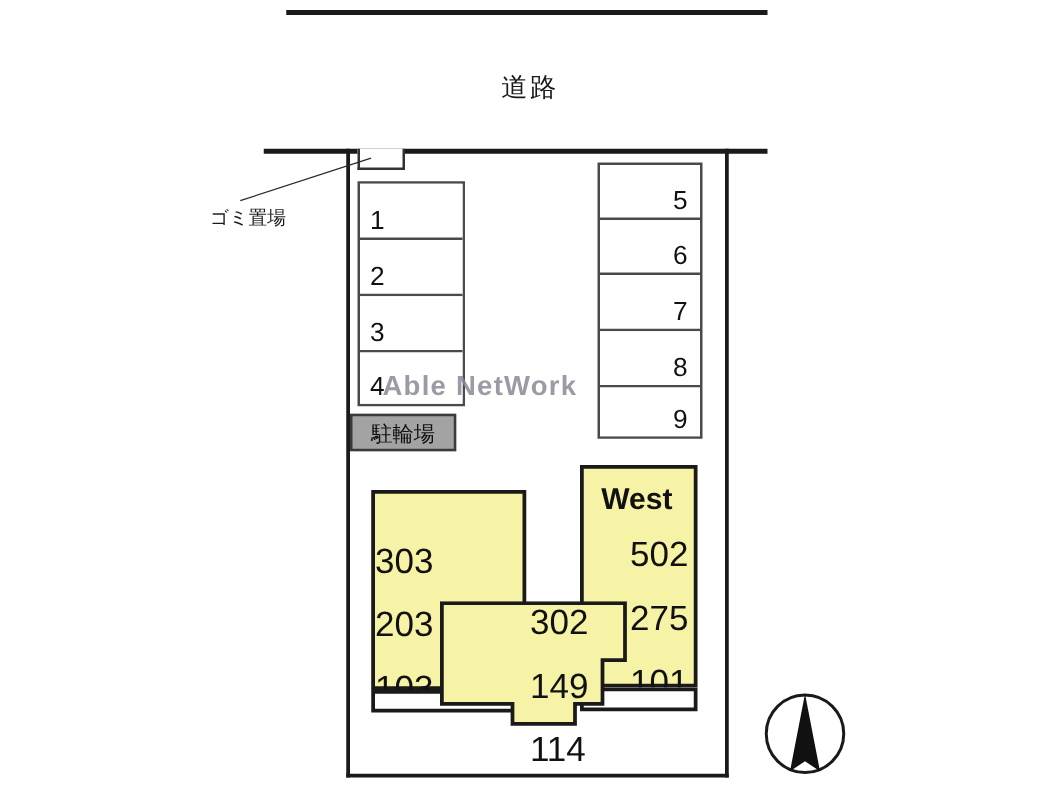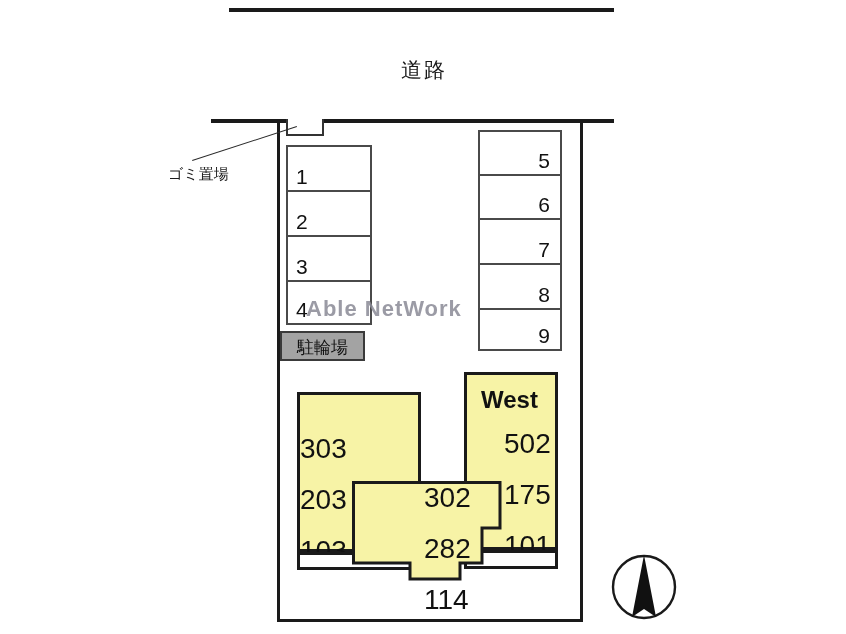--- a/index.html
+++ b/index.html
@@ -213,21 +213,21 @@
   <div class="bike-box" style="left:280px; top:331px; width:85px; height:30px;">
     <span class="bike-label">駐輪場</span>
   </div>
 
   <div class="bldg" style="left:464px; top:372px; width:94px; height:178px;"></div>
 
   <div class="wing-label" style="left:481px; top:386px;">West</div>
 
   <div class="unit-stack" style="left:504px; top:429px;">
     <span>502</span>
-    <span>175</span>
+    <span>275</span>
     <span>101</span>
   </div>
 
   <div class="balcony" style="left:464px; top:550px; width:94px; height:19px;"></div>
 
   <div class="bldg" style="left:297px; top:392px; width:124px; height:160px;"></div>
 
   <div class="unit-stack" style="left:300px; top:434px;">
     <span>303</span>
     <span>203</span>
@@ -235,21 +235,21 @@
   </div>
 
   <div class="balcony" style="left:297px; top:552px; width:124px; height:18px;"></div>
 
   <svg class="bldg-poly" style="left:352px; top:481px;" width="160" height="100" viewBox="0 0 160 100">
     <polygon points="1.5,1.5 148,1.5 148,47 130,47 130,82 108,82 108,98 58,98 58,82 1.5,82" fill="#f7f3a6" stroke="#1a1a1a" stroke-width="3"></polygon>
   </svg>
 
   <div class="unit-stack" style="left:424px; top:483px;justify-content:space-between;">
     <span>302</span>
-    <span>282</span>
+    <span>149</span>
     <span>114</span>
   </div>
 
   <svg class="compass" style="left:608px; top:551px;" width="72" height="72" viewBox="0 0 72 72">
     <circle cx="36" cy="36" r="31" fill="none" stroke="#1a1a1a" stroke-width="2.4"></circle>
     <polygon points="36,4 48,66 36,58 24,66" fill="#111111"></polygon>
   </svg>
 
   <div class="watermark" style="left:306px; top:296px;">Able NetWork</div>
 

